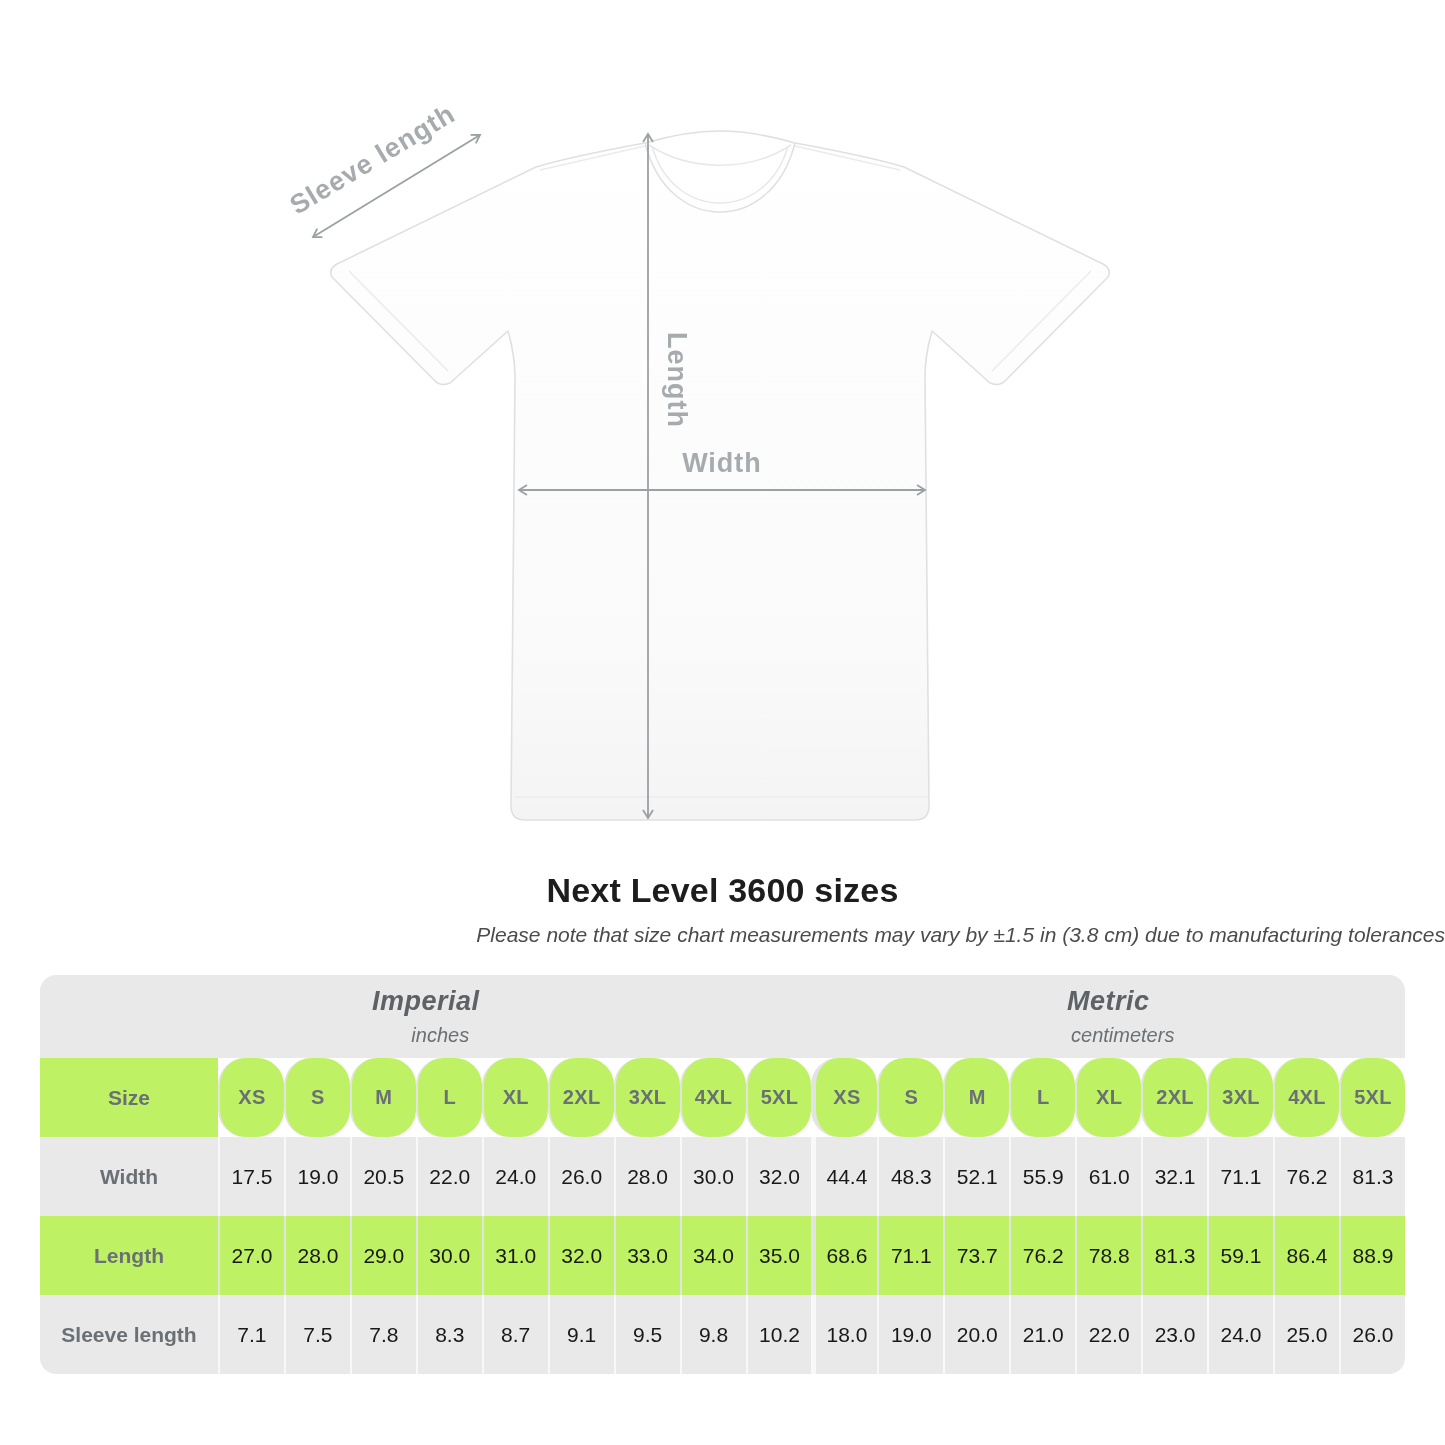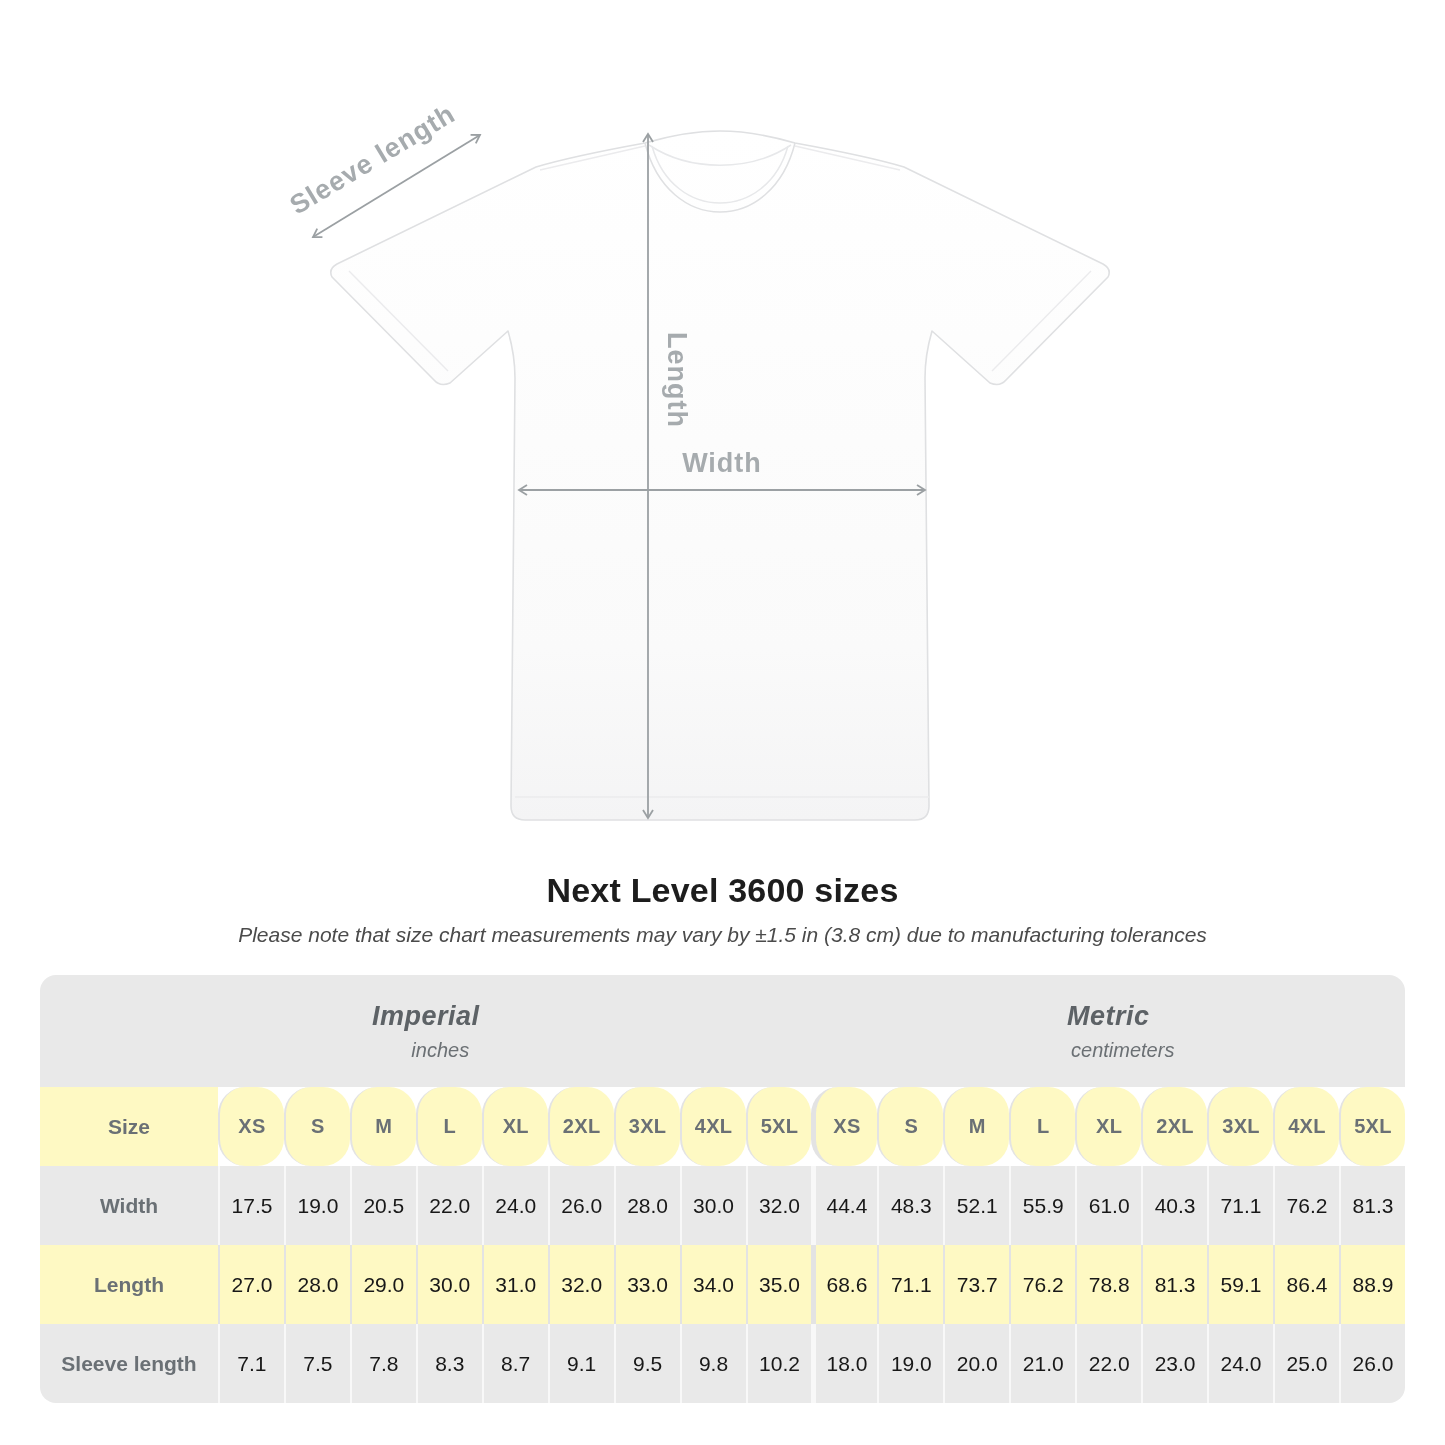--- a/index.html
+++ b/index.html
@@ -18,44 +18,44 @@
     font-weight:bold;font-size:27px;fill:#a6abae;letter-spacing:1px;
   }
 
   
   .title-block{text-align:center;margin-top:6px;}
   .page-title{
     margin:12px;font-size:34px;line-height:40px;font-weight:bold;color:#1d1d1d;
     letter-spacing:.2px;
   }
   .page-note{
-    margin:10px 0 0 0;font-size:21px;line-height:26px;font-style:italic;color:#4b4b4b;
+    margin:10px 0 0 0;font-size:21px;line-height:26px;font-style:italic;color:#4b4b4b;text-align:right;
   }
 
   
   .table-card{
     width:1365px;margin:27px 0 0 40px;
     border-radius:16px;overflow:hidden;background:#ffffff;
   }
   table.size-table{
     width:100%;border-collapse:separate;border-spacing:0;table-layout:fixed;
   }
   table.size-table col.label-col{width:178px;}
 
   .size-table th,.size-table td{
     padding:0;text-align:center;vertical-align:middle;
   }
 
   
-  tr.band > th{background:#e9e9e9;height:112px;}
+  tr.band > th{background:#e9e9e9;height:83px;}
   .g-label{font-style:italic;font-weight:bold;font-size:27px;color:#5d6266;letter-spacing:.5px;}
   .g-unit{font-style:italic;font-weight:normal;font-size:20px;color:#6b7074;margin-top:7px;padding-left:29px;}
 
   
-  tr.row-white > *{background:#fef9c3;height:79px;}
+  tr.row-white > *{background:#bef264;height:79px;}
   tr.row-gray  > *{background:#e9e9e9;height:79px;}
 
   
   tr.row-white > * + *{border-left:2px solid #e3e3e3;}
   tr.row-gray  > * + *{border-left:2px solid #f8f8f8;}
   tr.row-white > .mid{border-left-width:5px;}
   tr.row-gray  > .mid{border-left-width:5px;}
 
   
   th.corner, tbody th.row-label{font-weight:bold;font-size:21px;color:#6a7075;}
@@ -204,21 +204,21 @@
         <td class="val">24.0</td>
         <td class="val">26.0</td>
         <td class="val">28.0</td>
         <td class="val">30.0</td>
         <td class="val">32.0</td>
         <td class="val mid">44.4</td>
         <td class="val">48.3</td>
         <td class="val">52.1</td>
         <td class="val">55.9</td>
         <td class="val">61.0</td>
-        <td class="val">40.3</td>
+        <td class="val">32.1</td>
         <td class="val">71.1</td>
         <td class="val">76.2</td>
         <td class="val">81.3</td>
       </tr>
       <tr class="row-white">
         <th class="row-label">Length</th>
         <td class="val">27.0</td>
         <td class="val">28.0</td>
         <td class="val">29.0</td>
         <td class="val">30.0</td>

